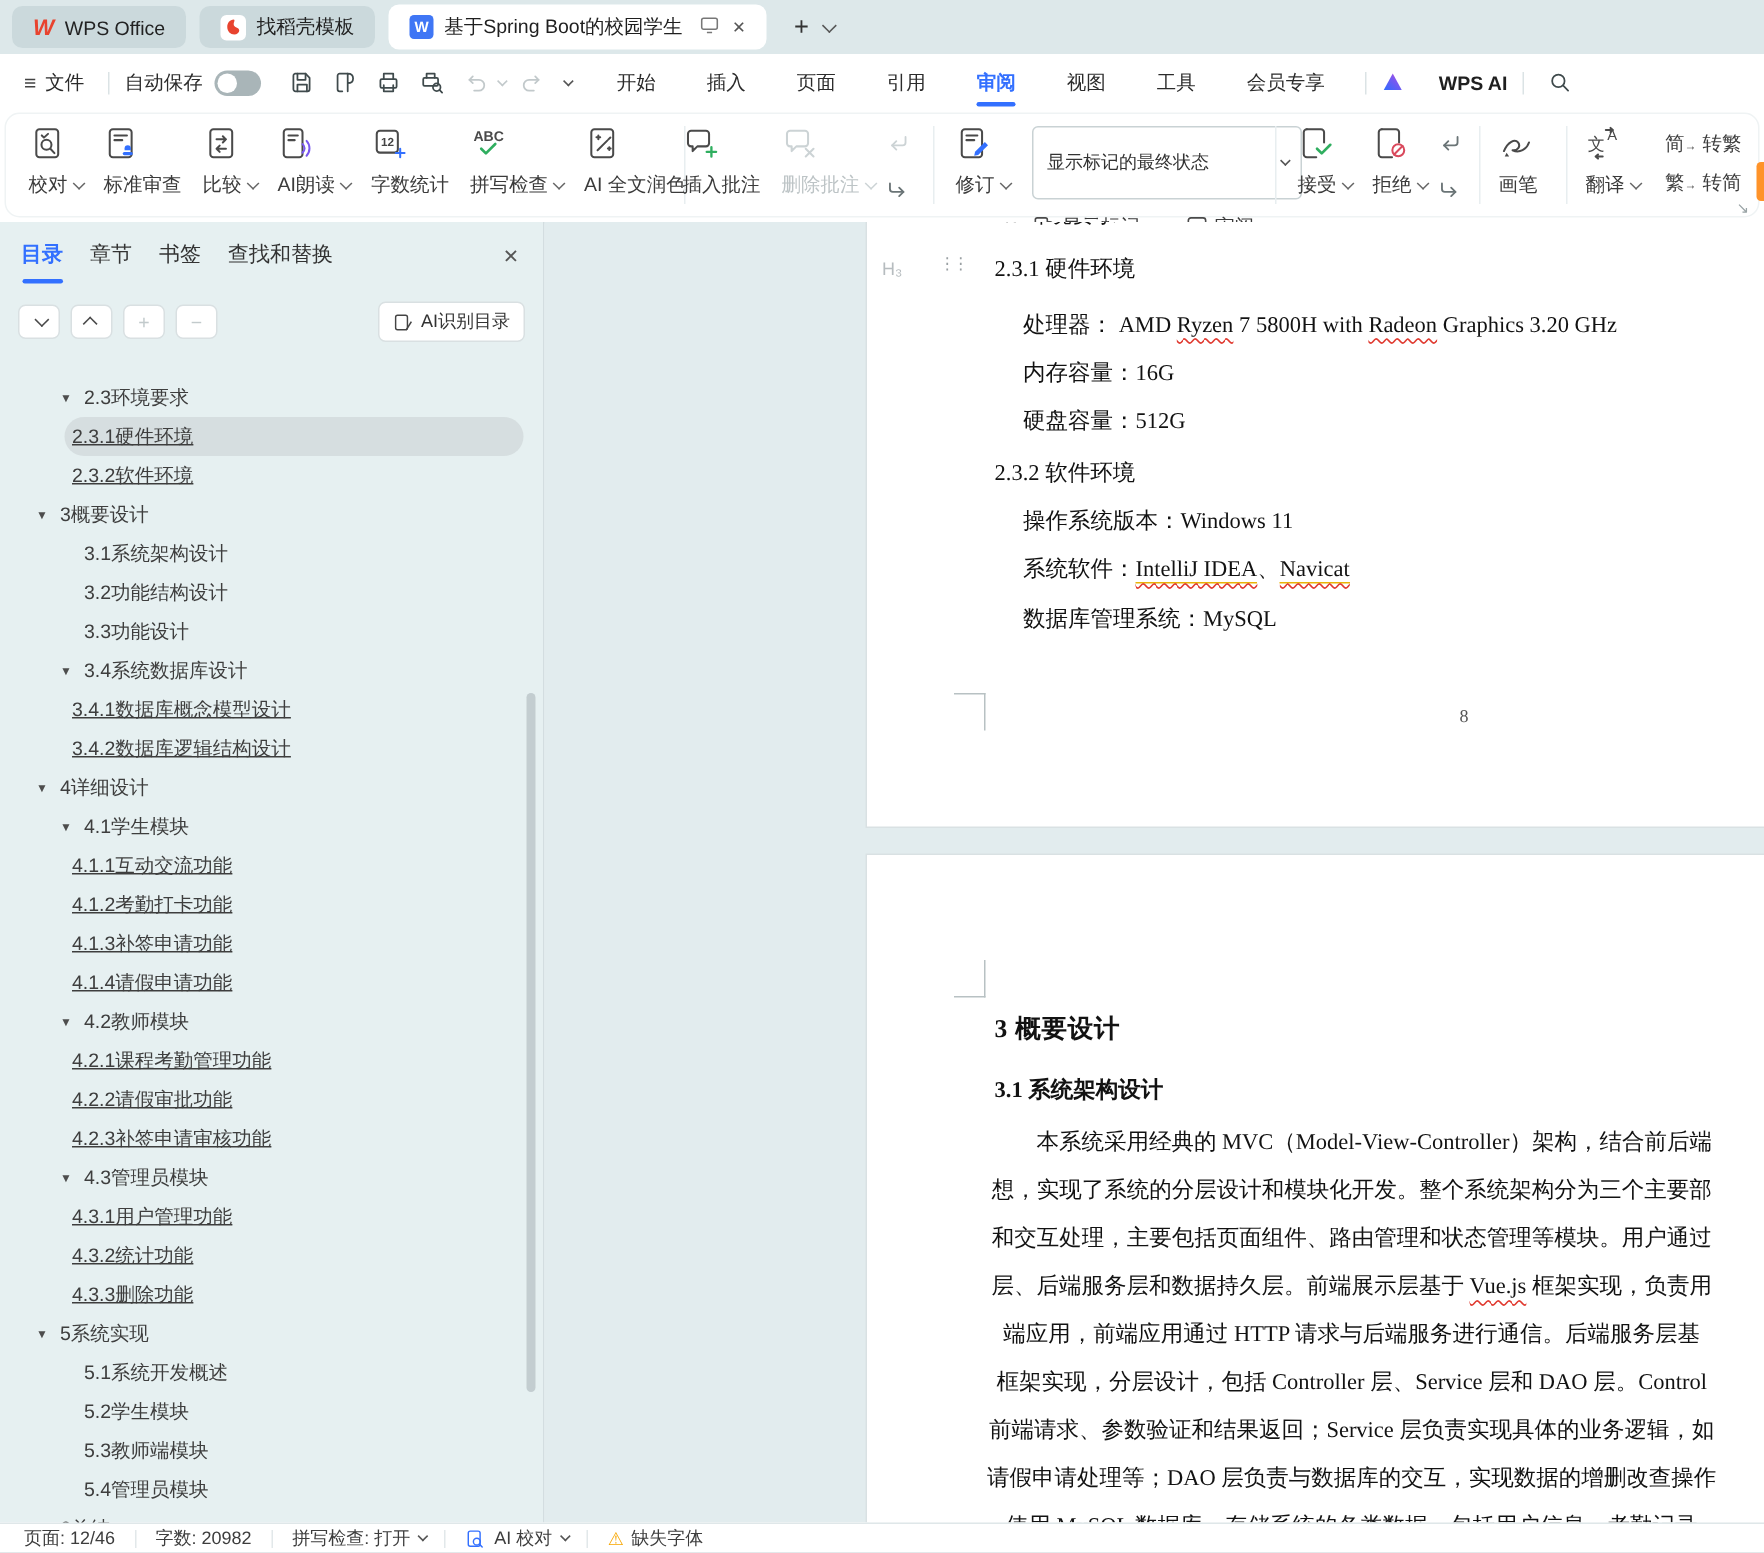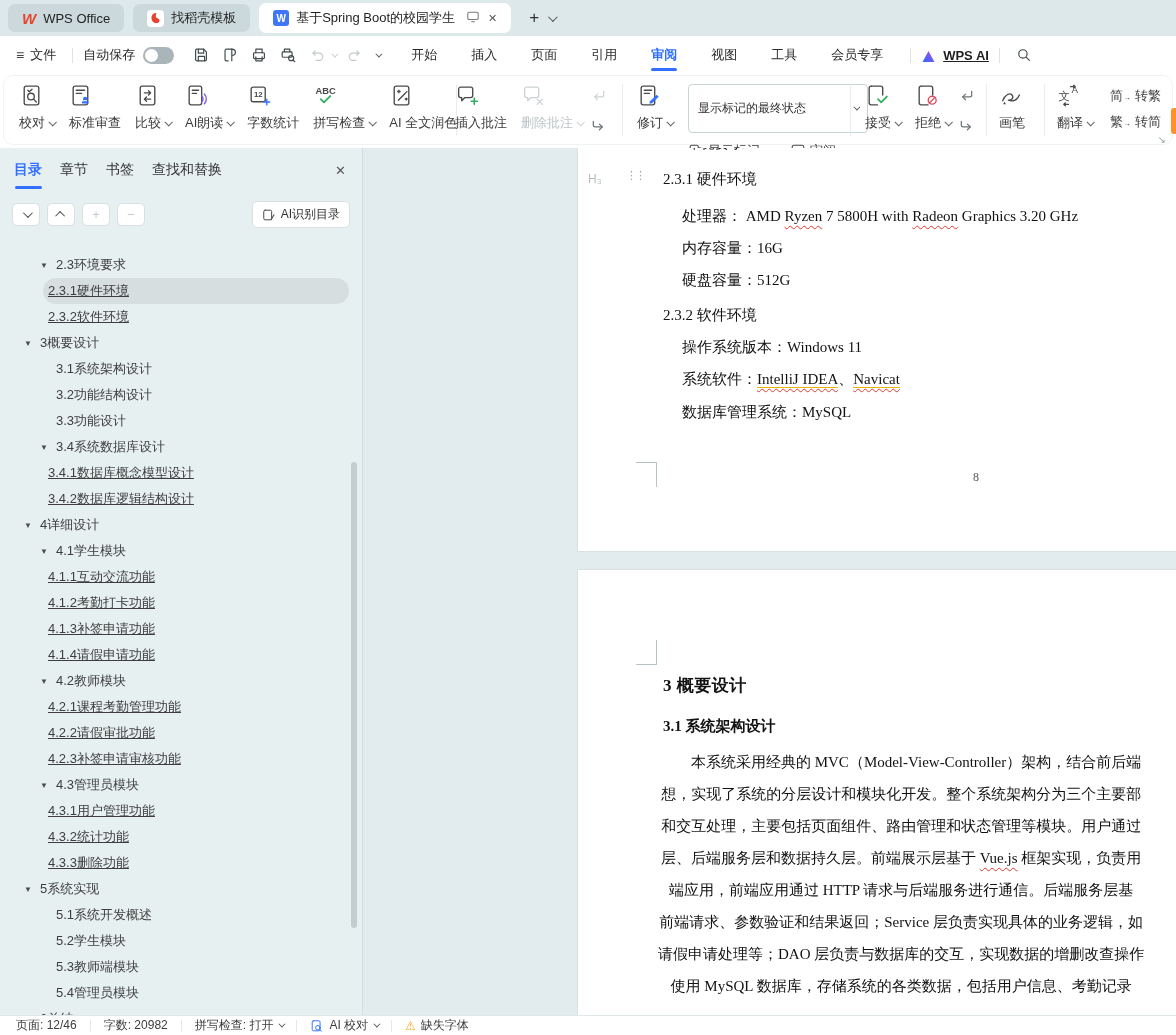--- a/index.html
+++ b/index.html
@@ -31,21 +31,21 @@
   .autosave{color:#2b2b2b;margin-right:8px;}
   .toggle{width:31px;height:17px;border-radius:9px;background:#a9b5b8;position:relative;margin-right:12px;}
   .toggle::after{content:'';position:absolute;left:2px;top:2px;width:13px;height:13px;border-radius:50%;background:#fff;}
   .mic{width:25px;height:25px;display:flex;align-items:center;justify-content:center;color:#3f4a4c;margin:0 2px;}
   .mic.dis{color:#c2c9cb;}
   .mic svg{stroke:currentColor;fill:none;stroke-width:1.3;stroke-linecap:round;stroke-linejoin:round;}
   .mtabs{display:flex;align-items:center;margin-left:14px;}
   .mtab{padding:0 17px;line-height:38px;color:#2b2b2b;position:relative;}
   .mtab.active{color:#3370ff;font-weight:600;}
   .mtab.active::after{content:'';position:absolute;left:50%;transform:translateX(-50%);bottom:3px;width:26px;height:3px;border-radius:2px;background:#3370ff;}
-  .wpsai{display:flex;align-items:flex-end;gap:7px;font-size:13px;color:#1f1f1f;font-weight:600;text-decoration:underline;}
+  .wpsai{display:flex;align-items:flex-start;gap:23px;font-size:13px;color:#1f1f1f;font-weight:600;}
   
   .ribbon{position:absolute;left:0;top:74px;width:100%;height:74px;background:#fff;border-bottom:1px solid #e1e9eb;}
   .ribbon::before{content:'';position:absolute;inset:1px 3px 3px 3px;border:1px solid #eff3f4;border-radius:10px;pointer-events:none;}
   .rgroup{position:absolute;top:0;display:flex;align-items:flex-start;}
   .rsep{position:absolute;top:10px;width:1px;height:52px;background:#e8eef0;}
   .rbtn{display:flex;flex-direction:column;padding:9px 7px 0;row-gap:6px;font-size:13px;color:#3b3b3b;}
   .rbtn svg{stroke:#4a4a4a;fill:none;stroke-width:1.3;stroke-linecap:round;stroke-linejoin:round;}
   .rbtn.dis{color:#bdc4c6;}
   .rbtn.dis svg{stroke:#ccd3d5;}
   .lab{display:flex;align-items:center;gap:4px;white-space:nowrap;}
@@ -649,20 +649,21 @@
       <div class="page page2">
         <div class="corner br" style="left:58px;top:70px;"></div>
         <div class="pabs docserif dbig" style="left:85px;top:104px;">3 概要设计</div>
         <div class="pabs docserif dmid" style="left:85px;top:147px;">3.1 系统架构设计</div>
         <div class="p2lines">
             <div class="dline ind"><span>本系统采用经典的 MVC（Model-View-Controller）架构，结合前后端</span></div>
             <div class="dline"><span>想，实现了系统的分层设计和模块化开发。整个系统架构分为三个主要部</span></div>
             <div class="dline"><span>和交互处理，主要包括页面组件、路由管理和状态管理等模块。用户通过</span></div>
             <div class="dline"><span>层、后端服务层和数据持久层。前端展示层基于 </span><span class="sq">Vue.js</span><span> 框架实现，负责用</span></div>
             <div class="dline"><span>端应用，前端应用通过 HTTP 请求与后端服务进行通信。后端服务层基</span></div>
+            <div class="dline"><span>框架实现，分层设计，包括 Controller 层、Service 层和 DAO 层。Control</span></div>
             <div class="dline"><span>前端请求、参数验证和结果返回；Service 层负责实现具体的业务逻辑，如</span></div>
             <div class="dline"><span>请假申请处理等；DAO 层负责与数据库的交互，实现数据的增删改查操作</span></div>
             <div class="dline"><span>使用 MySQL 数据库，存储系统的各类数据，包括用户信息、考勤记录</span></div>
           </div>
       </div>
 
     </div>
   </div>
 
   <div class="statusbar">

